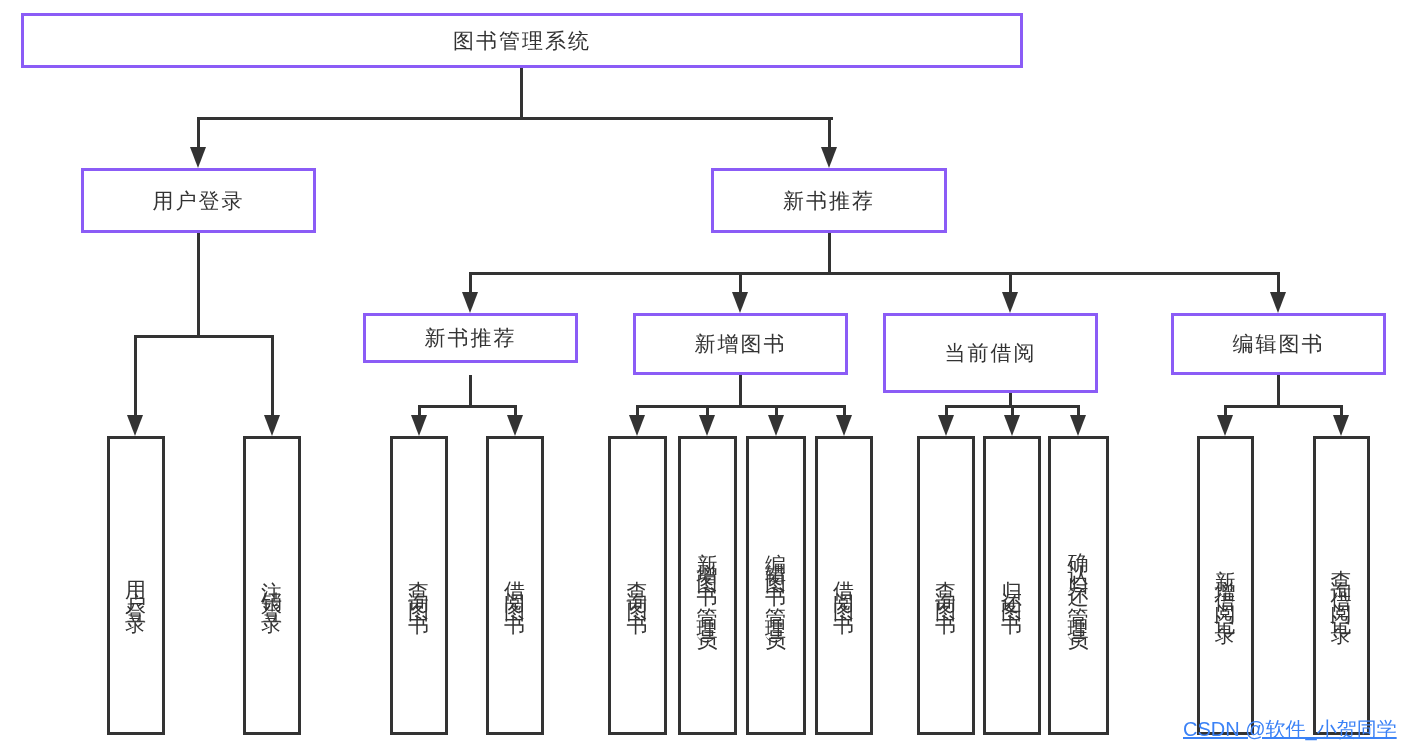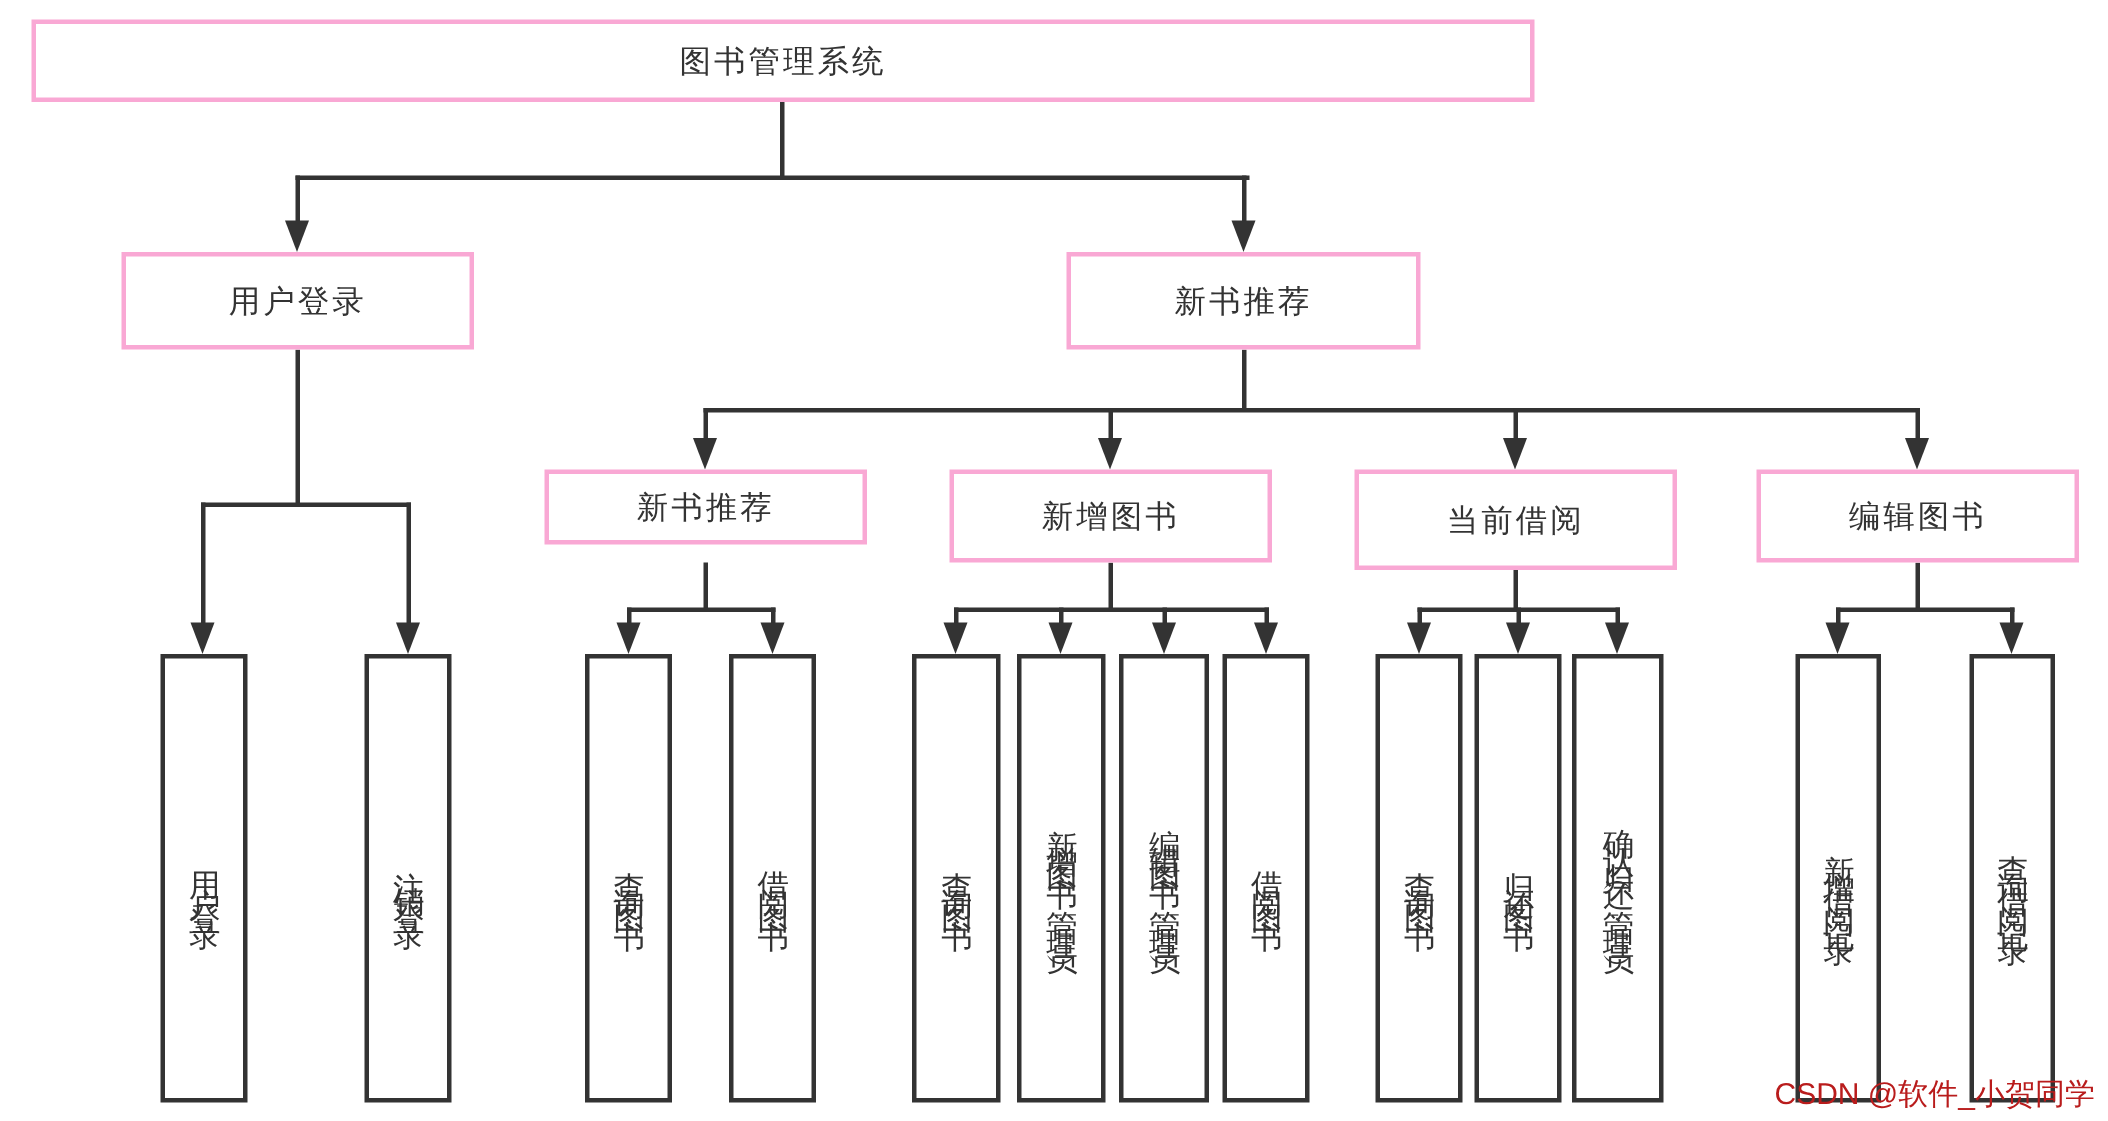--- a/index.html
+++ b/index.html
@@ -7,21 +7,21 @@
     position:relative;
     width:1405px;height:747px;
     background:#ffffff;
     font-family:"Liberation Sans","DejaVu Sans",sans-serif;
     overflow:hidden;
   }
   
   .box{
     position:absolute;
     box-sizing:border-box;
-    border:3px solid #f9a8d4;
+    border:3px solid #8b5cf6;
     background:#ffffff;
     display:flex;align-items:center;justify-content:center;
   }
   .box .lbl{
     font-size:21px;color:#333333;letter-spacing:2px;
     white-space:nowrap;
   }
   
   .vbox{
     position:absolute;
@@ -43,23 +43,24 @@
   
   .arr{
     position:absolute;width:0;height:0;
     border-left:8px solid transparent;
     border-right:8px solid transparent;
     border-top:21px solid #333333;
   }
   .watermark{
     position:absolute;
     left:1183px;top:716px;
-    font-size:20px;color:#b91c1c;
+    font-size:20px;color:#3b82f6;
     white-space:nowrap;
     z-index:5;
+    text-decoration:underline;
   }
 </style>
 </head>
 <body>
 
 <div class="canvas">
 
   <div class="l" style="left:520px;top:66px;width:3px;height:54px"></div>
   <div class="l" style="left:197px;top:117px;width:636px;height:3px"></div>
   <div class="l" style="left:197px;top:117px;width:3px;height:34px"></div>
@@ -129,21 +130,21 @@
   <div class="box" style="left:711px;top:168px;width:236px;height:65px">
     <span class="lbl">新书推荐</span>
   </div>
 
   <div class="box" style="left:363px;top:313px;width:215px;height:50px">
     <span class="lbl">新书推荐</span>
   </div>
   <div class="box" style="left:633px;top:313px;width:215px;height:62px">
     <span class="lbl">新增图书</span>
   </div>
-  <div class="box" style="left:903px;top:313px;width:215px;height:67px">
+  <div class="box" style="left:883px;top:313px;width:215px;height:80px">
     <span class="lbl">当前借阅</span>
   </div>
   <div class="box" style="left:1171px;top:313px;width:215px;height:62px">
     <span class="lbl">编辑图书</span>
   </div>
 
   <div class="vbox" style="left:107px">
     <span class="vlbl">用户登录</span>
   </div>
   <div class="vbox" style="left:243px">

